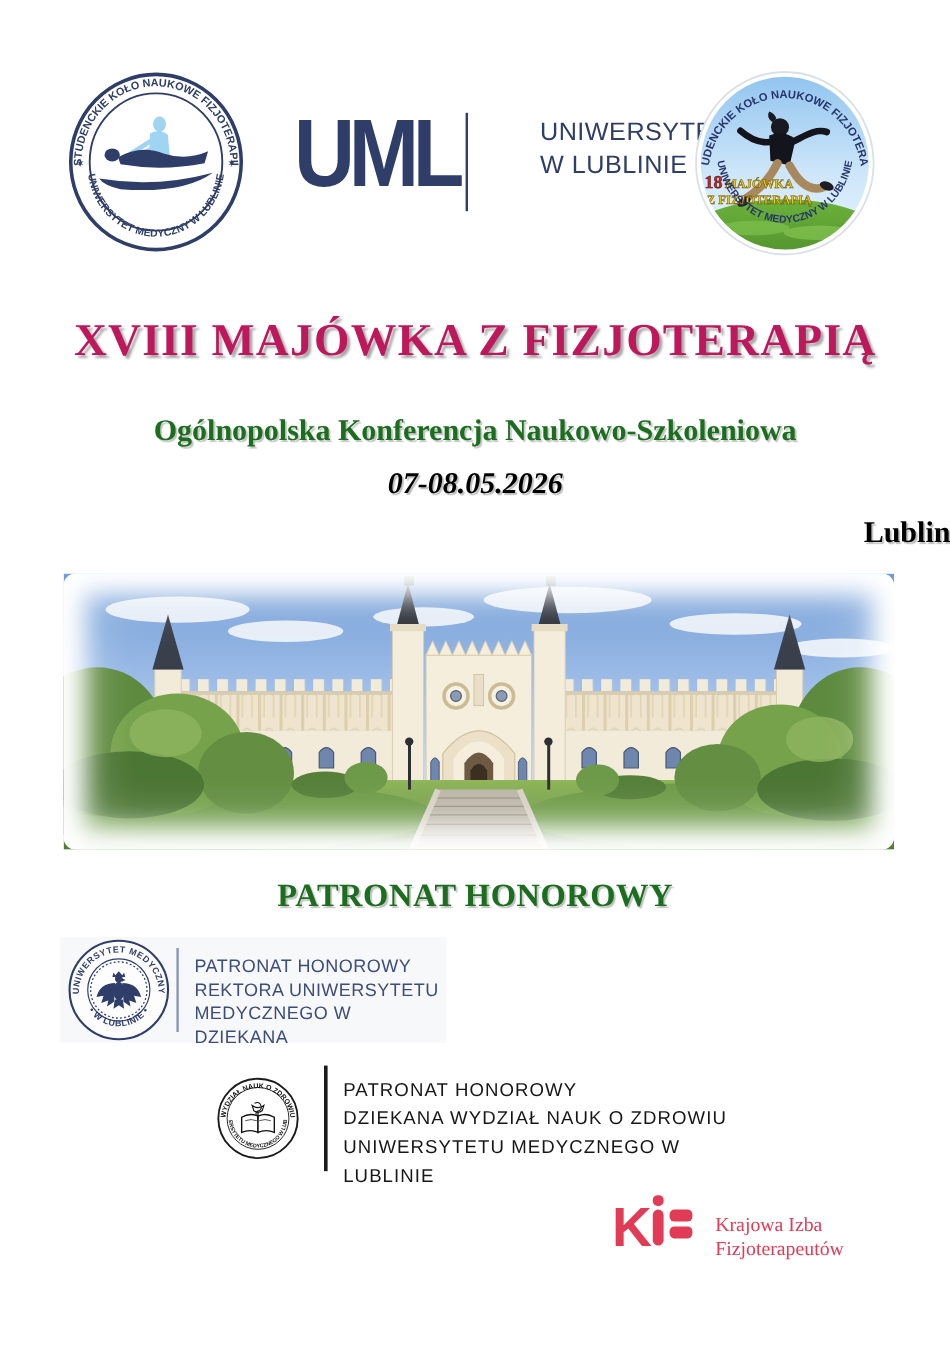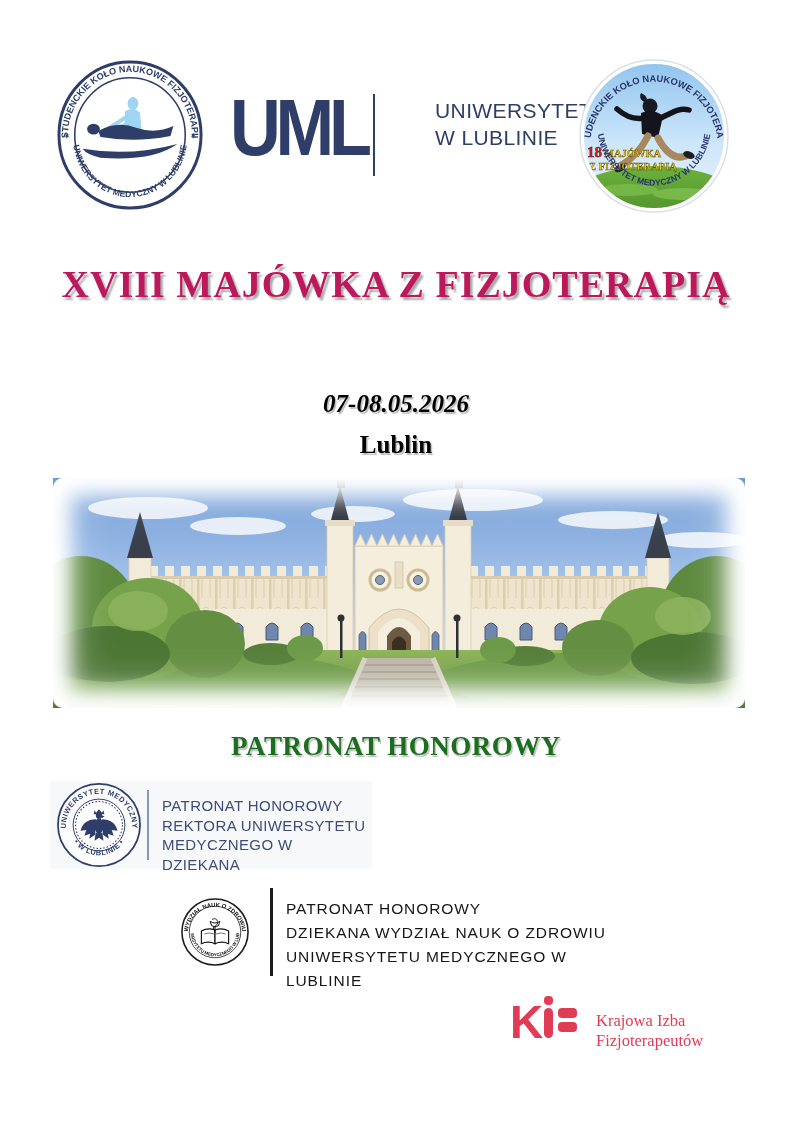--- a/index.html
+++ b/index.html
@@ -2,37 +2,37 @@
 <html><head>
 <meta charset="utf-8">
 <style>
   html,body{margin:0;padding:0;background:#ffffff;}
   .page{position:relative;width:792px;height:1122px;background:#fff;margin:0 auto;
         font-family:"Liberation Serif",serif;overflow:hidden;}
   .abs{position:absolute;}
 
   
   .skn-logo{left:56px;top:60px;}
-  .uml-block{left:230px;top:88px;width:312px;height:96px;text-decoration:underline;}
+  .uml-block{left:245px;top:88px;width:312px;height:96px;text-decoration:underline;}
   .uml-acronym{position:absolute;left:0;top:-8px;font-family:"Liberation Sans",sans-serif;
         font-weight:bold;font-size:80px;line-height:96px;color:#2e3e68;letter-spacing:-6px;
         transform:scaleX(.88);transform-origin:left center;}
   .uml-divider{position:absolute;left:143px;top:6px;width:2px;height:82px;background:#2e3e68;}
   .uml-name{position:absolute;left:158px;top:9px;font-family:"Liberation Sans",sans-serif;
         font-size:21px;line-height:27px;color:#2e3e68;letter-spacing:.4px;font-weight:500;margin-left:47px;}
   .badge-logo{left:578px;top:58px;}
 
   
   .title{left:0;right:0;top:262px;text-align:center;font-weight:bold;font-size:38px;
         color:#be185d;letter-spacing:1px;text-shadow:2.5px 2.5px 2px #a9a9a9;}
   .subtitle{left:0;right:0;top:346px;text-align:center;font-weight:bold;font-size:25px;
         color:#1c6e1f;text-shadow:1.5px 1.5px 1px #c2c2c2;}
   .dateline{left:0;right:0;top:390px;text-align:center;font-weight:bold;font-size:25px;
         color:#000;text-shadow:1.5px 1.5px 1px #bdbdbd;font-style:italic;}
-  .cityline{left:0;right:0;top:431px;text-align:center;font-weight:bold;font-size:25px;
+  .cityline{left:0;right:0;top:431px;text-align:right;font-weight:bold;font-size:25px;
         color:#000;text-shadow:1.5px 1.5px 1px #bdbdbd;}
 
   
   .castle{left:53px;top:478px;width:692px;height:230px;}
   .castle svg{display:block;}
   .castle-fade{position:absolute;inset:0;border-radius:10px;
         box-shadow:inset 0 0 20px 16px #ffffff, inset 0 0 45px 12px rgba(255,255,255,.65);}
 
   
   .section-heading{left:0;right:0;top:731px;text-align:center;font-weight:bold;font-size:27px;
@@ -141,20 +141,21 @@
       <textPath href="#bd-top" startOffset="50%" text-anchor="middle">STUDENCKIE KOŁO NAUKOWE FIZJOTERAPII</textPath>
     </text>
     <text font-family="Liberation Sans, sans-serif" font-size="8.6" font-weight="bold" fill="#27356b">
       <textPath href="#bd-bot" startOffset="50%" text-anchor="middle">UNIWERSYTET MEDYCZNY W LUBLINIE</textPath>
     </text>
     <ellipse cx="76" cy="78" rx="72" ry="74" fill="none" stroke="#ffffff" stroke-width="4"></ellipse>
     <ellipse cx="76" cy="78" rx="74" ry="76" fill="none" stroke="#d9e0e8" stroke-width="1.5"></ellipse>
   </svg>
 
   <div class="abs title">XVIII MAJÓWKA Z FIZJOTERAPIĄ</div>
+  <div class="abs subtitle">Ogólnopolska Konferencja Naukowo-Szkoleniowa</div>
   <div class="abs dateline">07-08.05.2026</div>
   <div class="abs cityline">Lublin</div>
 
   <div class="abs castle">
     <svg width="692" height="230" viewBox="0 0 692 230">
       <defs>
         <linearGradient id="sky" x1="0" y1="0" x2="0" y2="1">
           <stop offset="0" stop-color="#6f9bd6"></stop>
             <stop offset=".5" stop-color="#aac6ec"></stop>
           <stop offset="1" stop-color="#eef4fc"></stop>

